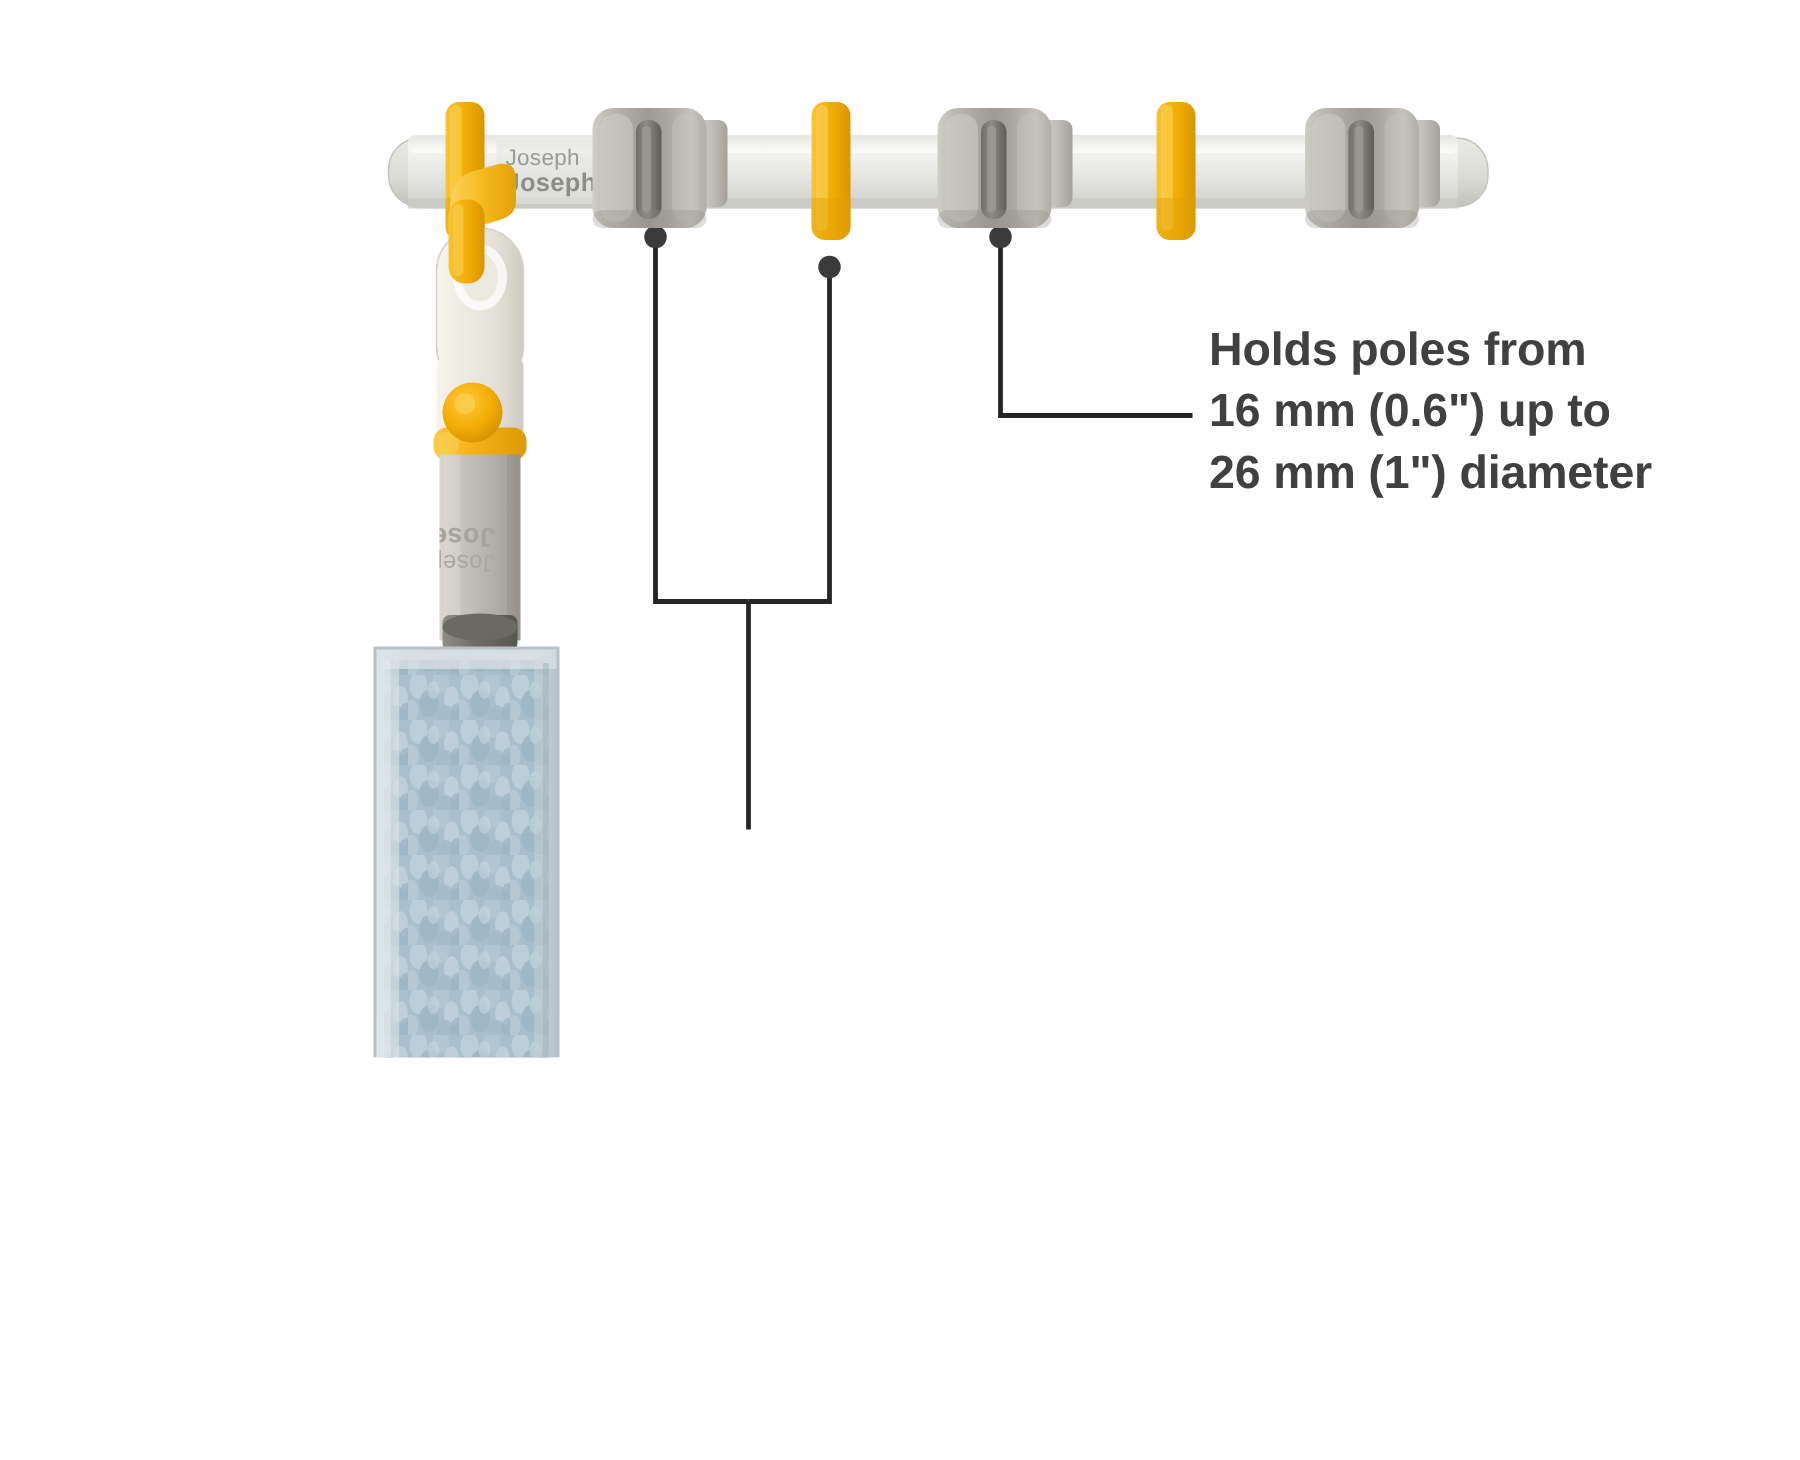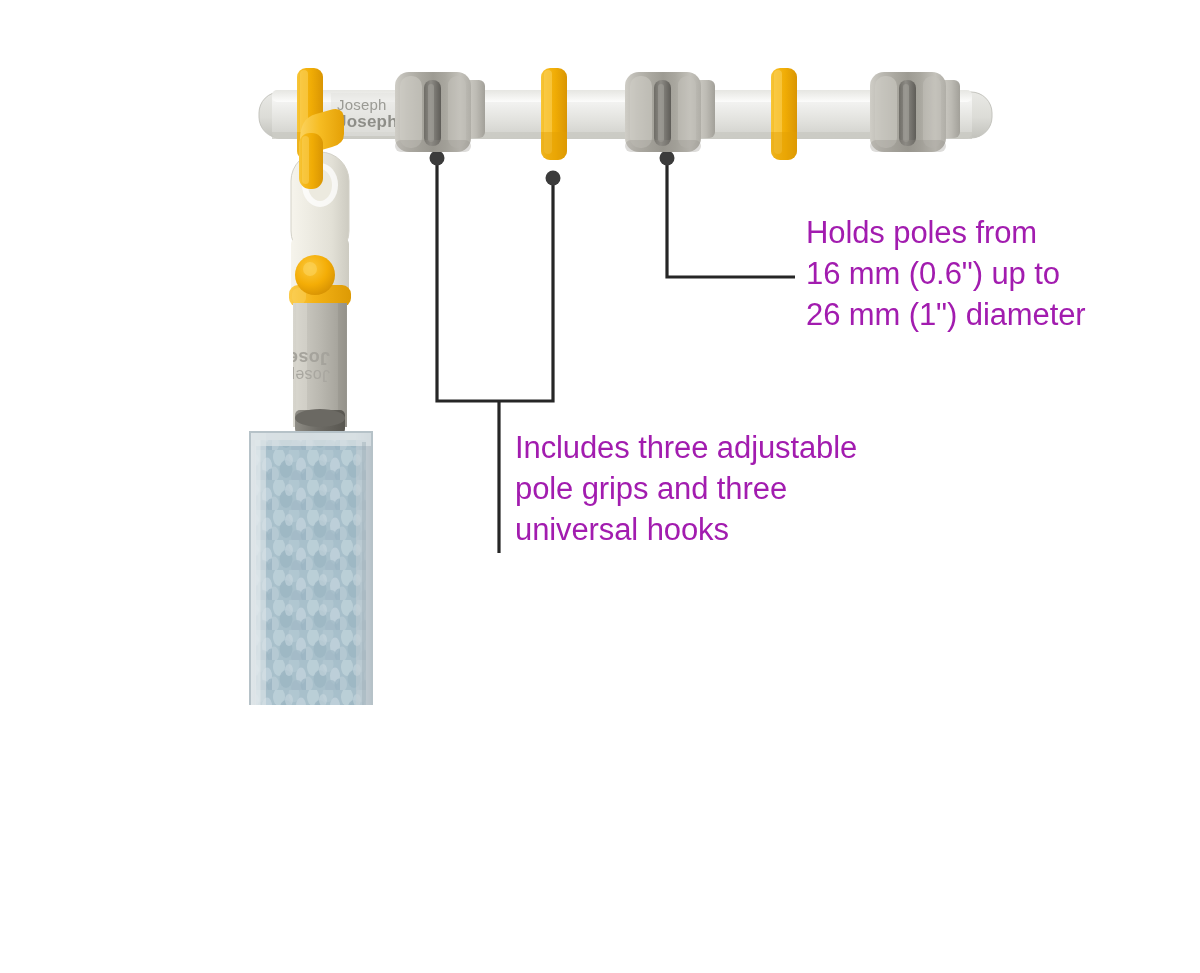--- a/index.html
+++ b/index.html
@@ -18,27 +18,27 @@
     overflow: hidden;
   }
   #artwork {
     position: absolute;
     left: 0; top: 0;
     width: 1200px;
     height: 973px;
   }
   .callout {
     position: absolute;
-    color: #a21caf;
+    color: #404040;
     font-family: "Liberation Sans", sans-serif;
     font-size: 31px;
     line-height: 41px;
     letter-spacing: -0.1px;
     white-space: pre;
-    font-weight: 400;
+    font-weight: 700;
   }
   #callout-poles  { left: 806px; top: 212px; }
   #callout-grips  { left: 515px; top: 427px; }
   #callout-tools  { left: 536px; top: 728px; }
 </style>
 </head>
 <body>
 
 <div id="stage">
 
@@ -304,18 +304,15 @@
         <path d="M364 442 V878" stroke="#9fb0b8" stroke-width="4" opacity="0.45" fill="none"></path>
         <path d="M272 860 H350" stroke="#bfcace" stroke-width="2" opacity="0.6" fill="none"></path>
       </g>
     </g>
   </svg>
 
   <div class="callout" id="callout-poles">Holds poles from
 16 mm (0.6") up to
 26 mm (1") diameter</div>
 
-  <div class="callout" id="callout-grips">Includes three adjustable
-pole grips and three
-universal hooks</div>
 
 
 </div>
 
 </body></html>

